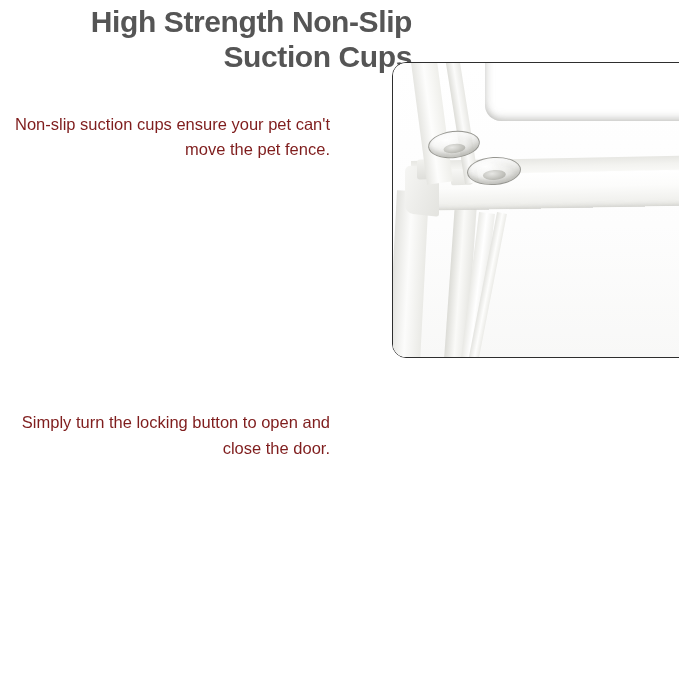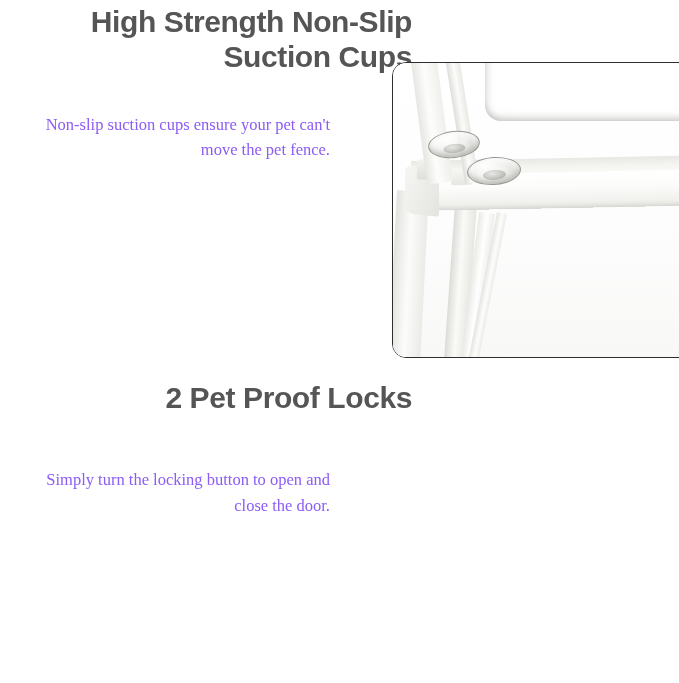--- a/index.html
+++ b/index.html
@@ -53,26 +53,25 @@
     width: 400px;
   }
   #feature-locks .feature-heading {
     padding-top: 22px;
     font-size: 30px;
     width: 400px;
   }
 
   .feature-body {
     margin: 0;
-    color: #8b5cf6;
+    color: #7f1d1d;
     font-size: 16.5px;
     line-height: 1.55;
     font-weight: normal;
     width: 318px;
-    font-family: Liberation Serif, serif;
   }
   #feature-suction .feature-body { padding-top: 37px; }
   #feature-locks   .feature-body { padding-top: 52px; }
 
   
   .photo-panel {
     position: absolute;
     border: 1.3px solid #2e2e2e;
     border-radius: 14px;
     overflow: hidden;
@@ -323,19 +322,18 @@
         <div class="suction-cup" id="suction-cup-2">
           <div class="cup-stem"></div>
         </div>
       </div>
     </figure>
   </section>
 
   <section class="feature" id="feature-locks">
 
     <div class="text-col">
-      <h2 class="feature-heading">2 Pet Proof Locks</h2>
       <p class="feature-body">Simply turn the locking button to open and close the door.</p>
     </div>
 
   </section>
 
 </div>
 
 </body></html>

